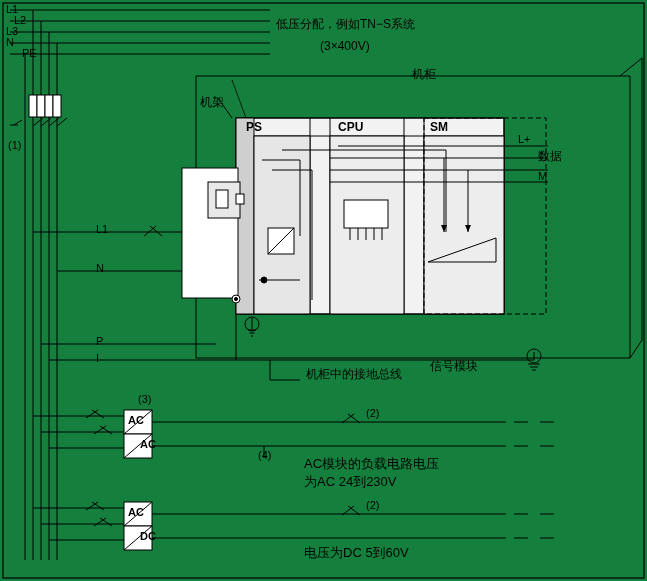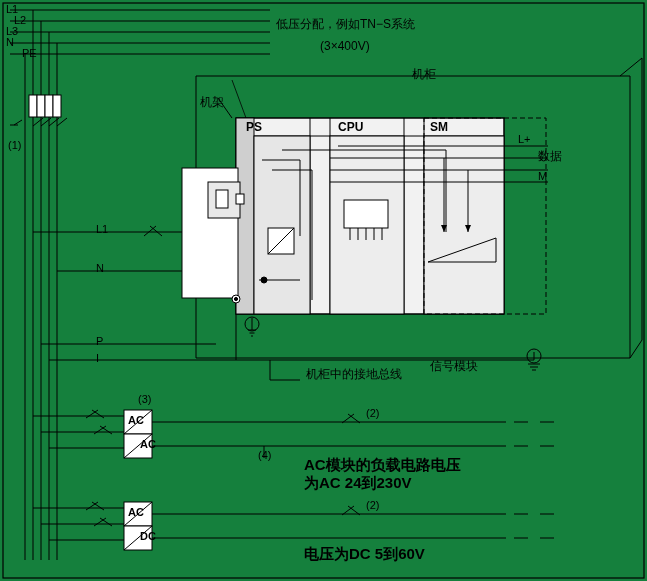--- a/index.html
+++ b/index.html
@@ -1,21 +1,21 @@
 <!DOCTYPE html>
 <html><head>
 <meta charset="utf-8">
 <style>
   html,body{margin:0;padding:0;background:#fff;}
   body{font-family:"Liberation Sans","DejaVu Sans",sans-serif;}
   #root{position:relative;width:647px;height:581px;overflow:hidden;background:#15803d;}
   #root svg{position:absolute;left:0;top:0;}
   .lbl{position:absolute;font-size:11px;color:#000;white-space:nowrap;line-height:1.1;}
   .lbl.cn{font-size:12px;}
-  .lbl.cnb{font-size:15px;font-weight:bold;}
+  .lbl.cnb{font-size:13px;font-weight:normal;}
   .blk{position:absolute;font-size:12px;font-weight:bold;color:#000;}
 </style>
 </head>
 <body>
 
 <div id="root">
 
   <svg width="647" height="581" viewBox="0 0 647 581">
     <defs>
       <marker id="arr" markerWidth="8" markerHeight="8" refX="7" refY="3" orient="auto">

